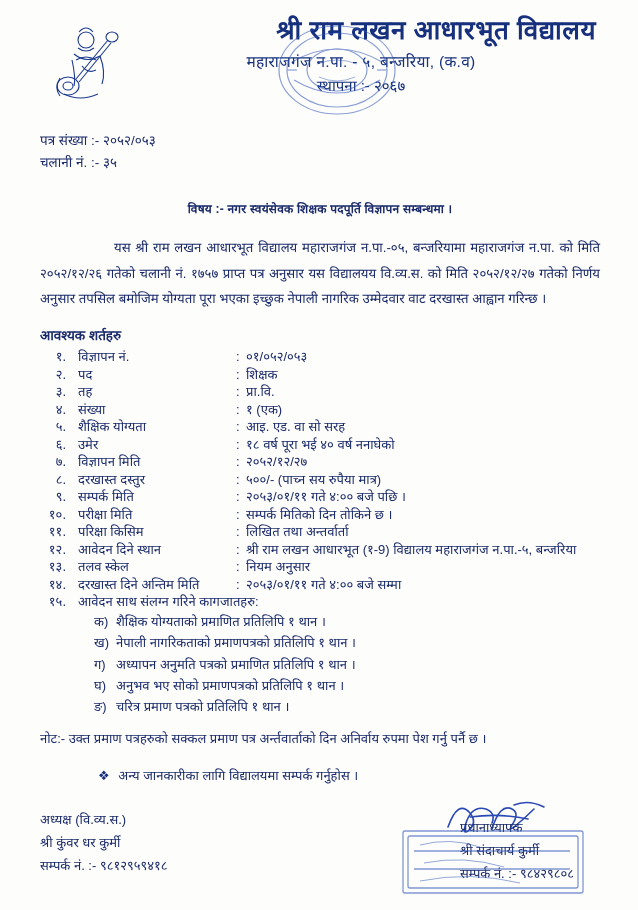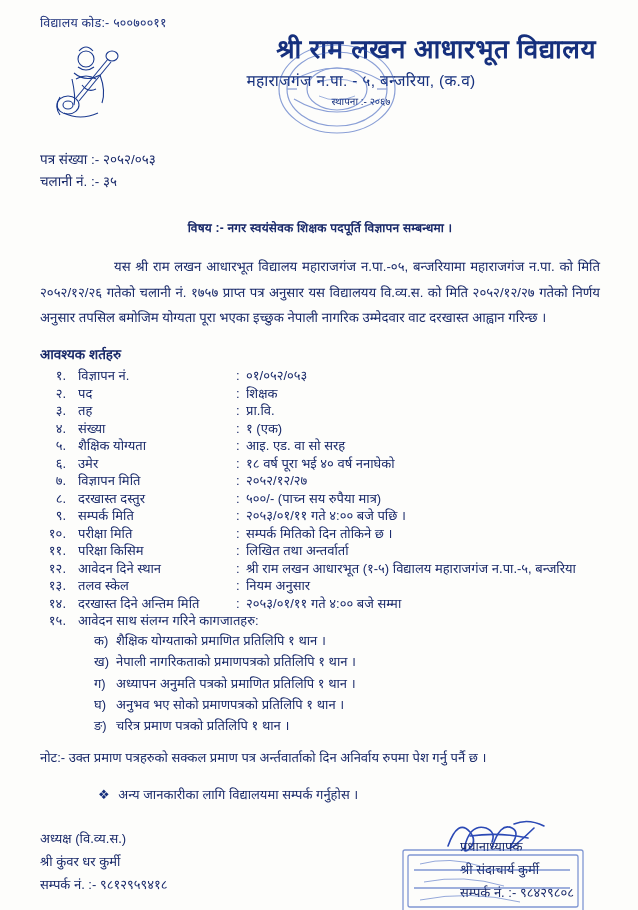--- a/index.html
+++ b/index.html
@@ -62,21 +62,21 @@
     line-height: 1.15;
     text-align: right;
   }
   .school-addr {
     font-size: 15.5px;
     color: #16307d;
     margin-top: 4px;
     letter-spacing: 0.3px;
   }
   .school-estd {
-    font-size: 10px;
+    font-size: 15px;
     color: #16307d;
     margin-top: 3px;
   }
   .stamp {
     position: absolute;
     left: 222px;
     top: 8px;
     width: 150px;
     height: 96px;
     pointer-events: none;
@@ -222,24 +222,20 @@
     width: 186px;
     height: 70px;
   }
 </style>
 </head>
 <body>
 
 <div class="page">
   <div class="content">
 
-    <div class="school-code">
-      <span>विद्यालय कोड:-</span>
-      <span>५००७००११</span>
-    </div>
 
     <div class="header-row">
 
       <svg class="logo" viewBox="0 0 74 86">
         <g fill="none" stroke="#1b3a8f" stroke-width="1.1">
           <ellipse cx="22" cy="66" rx="11" ry="9"></ellipse>
           <ellipse cx="22" cy="66" rx="5" ry="4"></ellipse>
           <line x1="30" y1="59" x2="62" y2="20"></line>
           <line x1="33" y1="62" x2="65" y2="23"></line>
           <ellipse cx="66" cy="17" rx="6" ry="5"></ellipse>
@@ -363,21 +359,21 @@
       <div class="cond-row">
         <span class="cond-sn">११.</span>
         <span class="cond-label">परिक्षा किसिम</span>
         <span class="cond-colon">:</span>
         <span class="cond-value">लिखित तथा अन्तर्वार्ता</span>
       </div>
       <div class="cond-row">
         <span class="cond-sn">१२.</span>
         <span class="cond-label">आवेदन दिने स्थान</span>
         <span class="cond-colon">:</span>
-        <span class="cond-value">श्री राम लखन आधारभूत (१-५) विद्यालय महाराजगंज न.पा.-५, बन्जरिया</span>
+        <span class="cond-value">श्री राम लखन आधारभूत (१-9) विद्यालय महाराजगंज न.पा.-५, बन्जरिया</span>
       </div>
       <div class="cond-row">
         <span class="cond-sn">१३.</span>
         <span class="cond-label">तलव स्केल</span>
         <span class="cond-colon">:</span>
         <span class="cond-value">नियम अनुसार</span>
       </div>
       <div class="cond-row">
         <span class="cond-sn">१४.</span>
         <span class="cond-label">दरखास्त दिने अन्तिम मिति</span>

